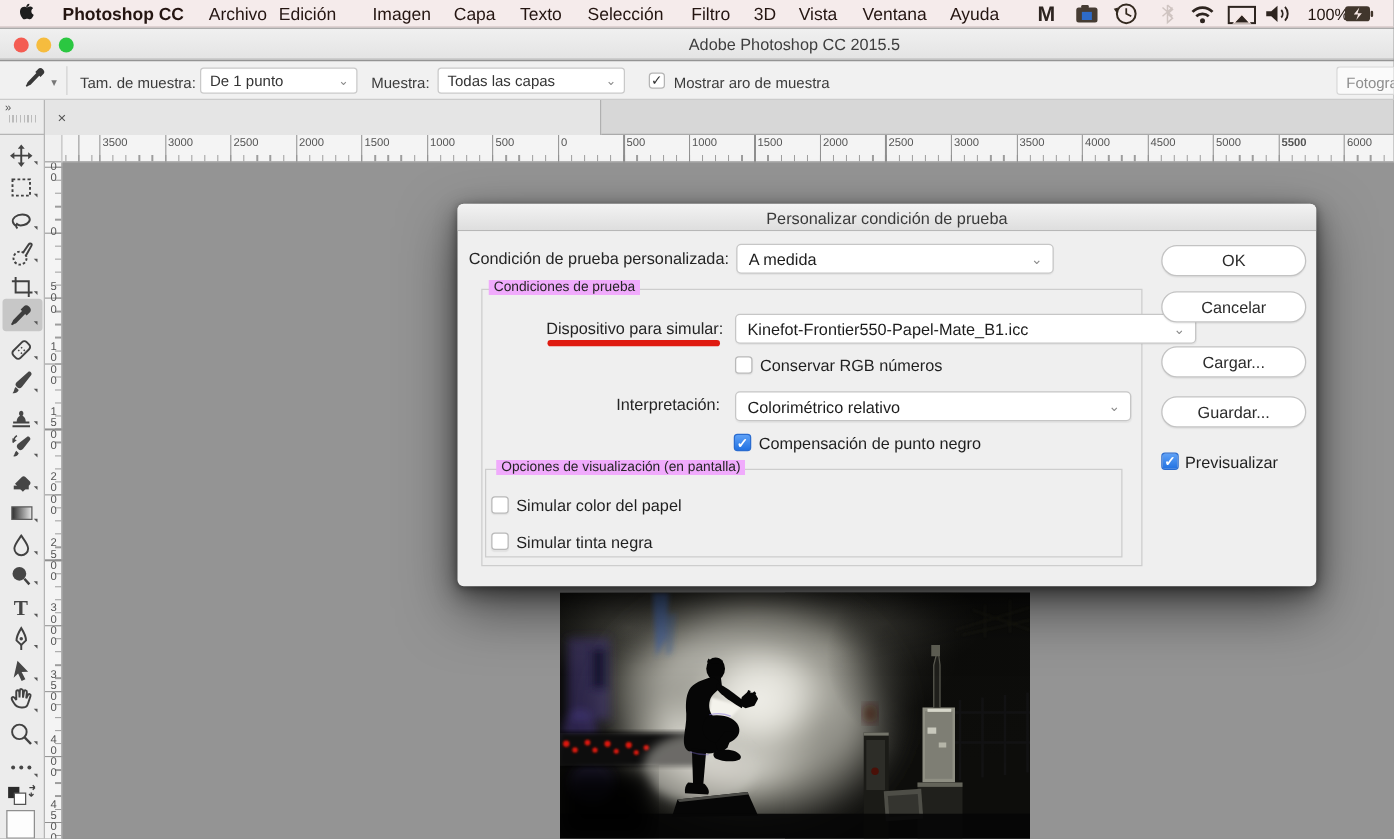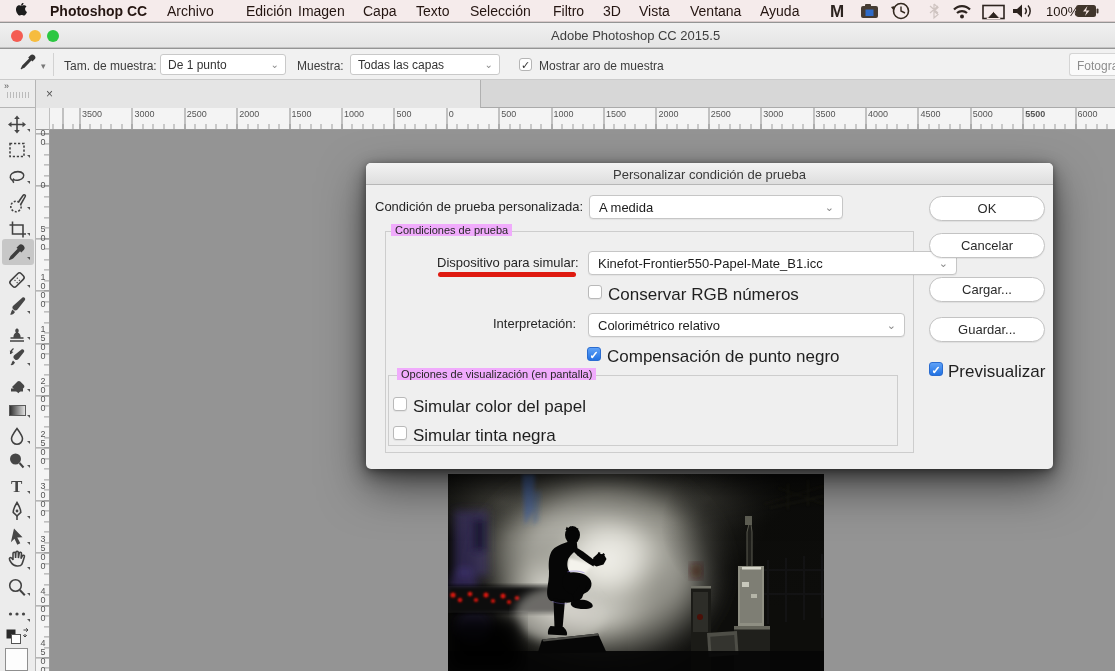--- a/index.html
+++ b/index.html
@@ -54,34 +54,34 @@
 #dlgtitle { position:absolute; left:0; top:0; width:100%; height:22px; background:linear-gradient(#f3f3f3,#dedede); border-bottom:1px solid #b7b7b7; border-radius:5px 5px 0 0; text-align:center; font-size:13px; color:#3a3a3a; padding-top:4px; }
 .dlabel { position:absolute; font-size:13px; color:#252525; }
 .dselect { position:absolute; height:24px; background:#fff; border:1px solid #c6c6c6; border-radius:4px; font-size:13px; color:#1c1c1c; padding:4px 0 0 9px; box-shadow:0 1px 1px rgba(0,0,0,0.05); }
 .dselect .chev { position:absolute; right:8px; top:5px; color:#888; font-size:11px; }
 .dbtn { position:absolute; left:563px; width:116px; height:25px; background:#fff; border:1px solid #c3c3c3; border-radius:13px; font-size:13px; color:#2b2b2b; text-align:center; padding-top:4px; box-shadow:0 1px 1px rgba(0,0,0,0.07); }
 .fset { position:absolute; border:1px solid #cdcdcd; }
 .flegend { position:absolute; font-size:11px; color:#252525; background:#f0abfc; padding:0 4px; }
 .cb { position:absolute; width:14px; height:14px; border-radius:3px; }
 .cb.off { background:#fff; border:1px solid #b9b9b9; box-shadow:0 1px 1px rgba(0,0,0,0.06); }
 .cb.on  { background:linear-gradient(#5ea1f7,#2272e2); border:1px solid #2a6cd0; color:#fff; font-size:11px; font-weight:bold; text-align:center; line-height:14px; }
-.cbl { position:absolute; font-size:17px; color:#1f1f1f; }
+.cbl { position:absolute; font-size:13px; color:#1f1f1f; }
 #redline { position:absolute; background:#df1a10; border-radius:3px; }
 </style>
 </head>
 <body>
 
 <div id="menubar" class="abs">
   <svg class="abs" style="left:16px;top:3px" width="14" height="16" viewBox="0 0 14 16">
     <path fill="#1d1d1d" d="M11.3 8.6c0-2.1 1.7-3.1 1.8-3.2-1-1.4-2.5-1.6-3-1.6-1.3-.1-2.5.8-3.2.8-.7 0-1.7-.8-2.8-.7C2.7 3.9 1.4 4.7.7 6c-1.5 2.6-.4 6.4 1.1 8.5.7 1 1.5 2.2 2.6 2.1 1-.1 1.4-.7 2.7-.7 1.3 0 1.6.7 2.8.7 1.1 0 1.9-1 2.6-2 .8-1.2 1.1-2.3 1.2-2.4-.1-.1-2.3-1-2.4-3.6z" transform="scale(0.8) translate(0,-1)"></path>
     <path fill="#1d1d1d" d="M8.6 2.3c.5-.7 .9-1.6 .8-2.6-.8 0-1.8 .5-2.3 1.2-.5 .6-1 1.6-.8 2.5 .9 .1 1.8-.4 2.3-1.1z" transform="scale(0.8)"></path>
   </svg>
   <div class="mi" style="left:50px;font-weight:bold;">Photoshop CC</div>
   <div class="mi" style="left:167px;">Archivo</div>
-  <div class="mi" style="left:246px;">Edición</div>
+  <div class="mi" style="left:223px;">Edición</div>
   <div class="mi" style="left:298px;">Imagen</div>
   <div class="mi" style="left:363px;">Capa</div>
   <div class="mi" style="left:416px;">Texto</div>
   <div class="mi" style="left:470px;">Selección</div>
   <div class="mi" style="left:553px;">Filtro</div>
   <div class="mi" style="left:603px;">3D</div>
   <div class="mi" style="left:639px;">Vista</div>
   <div class="mi" style="left:690px;">Ventana</div>
   <div class="mi" style="left:760px;">Ayuda</div>
   <svg class="abs" style="left:825px;top:0" width="290" height="22" viewBox="0 0 290 22">

